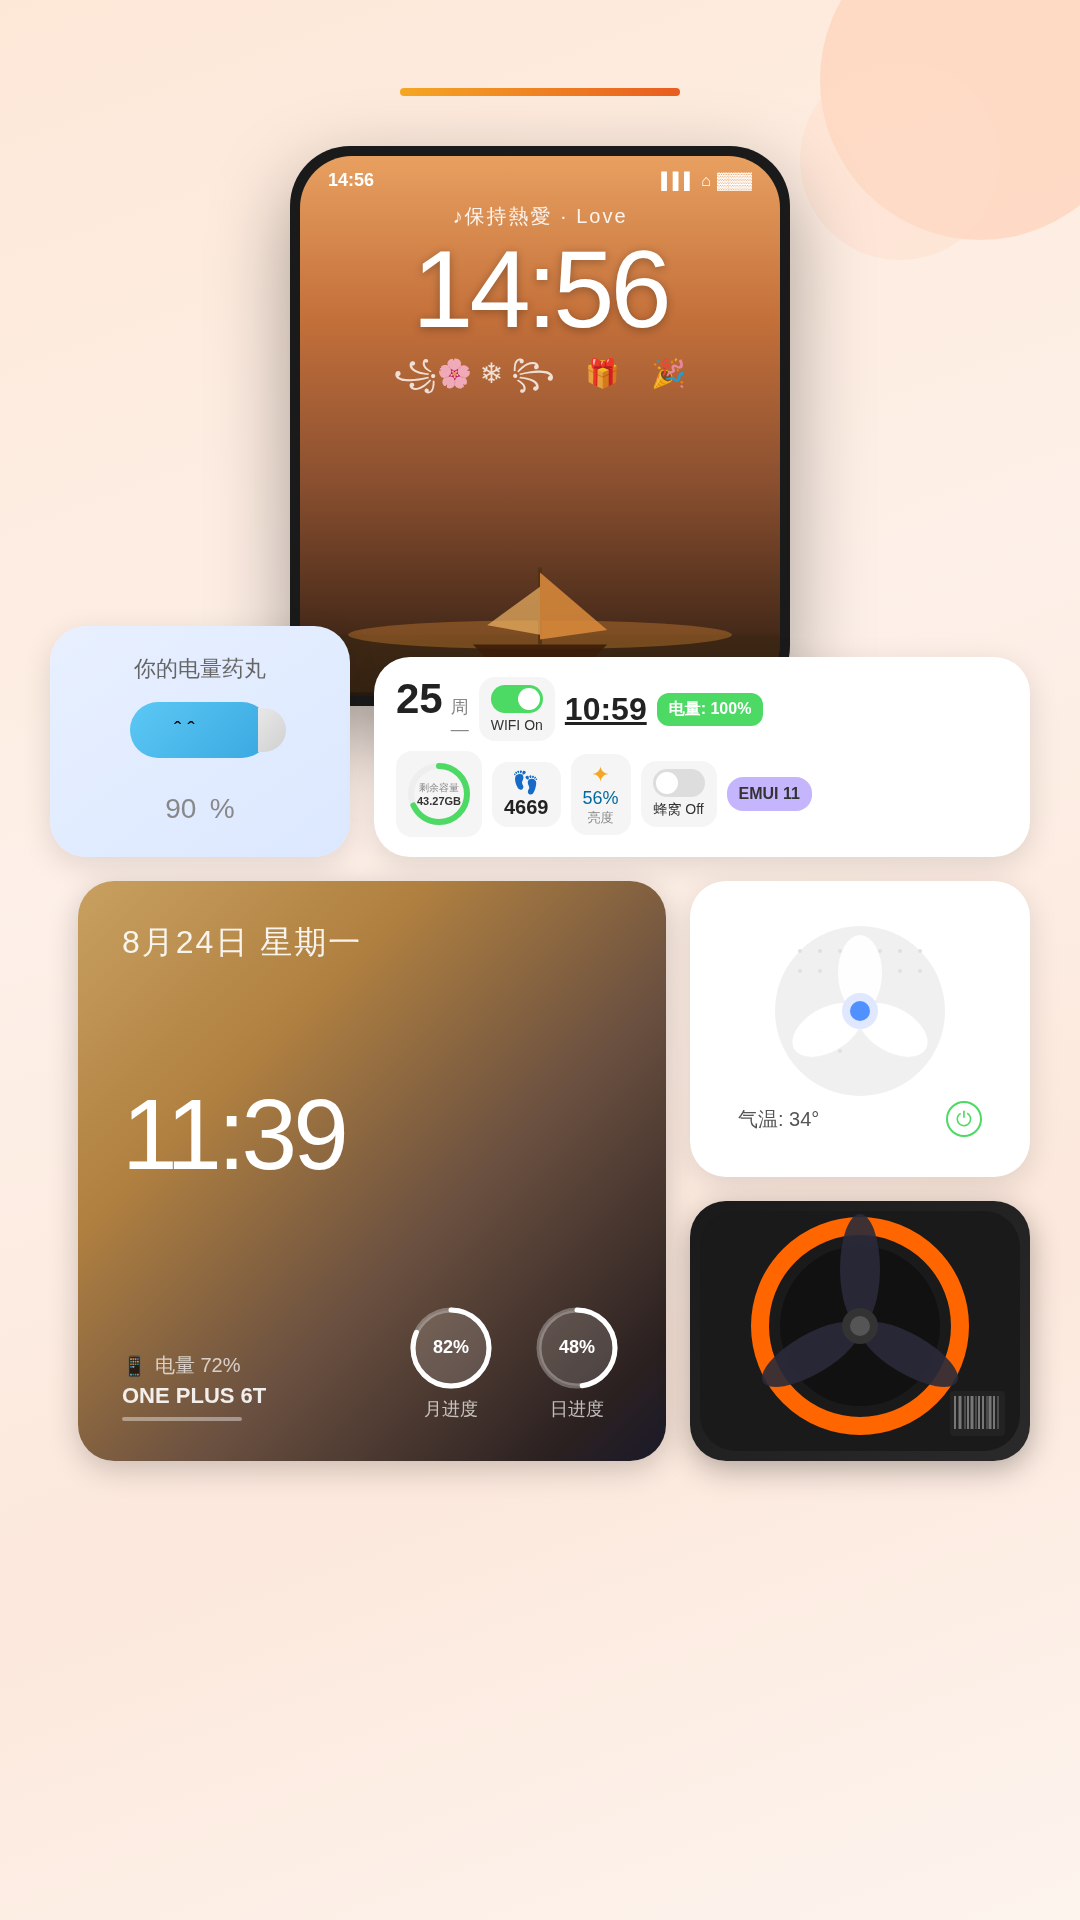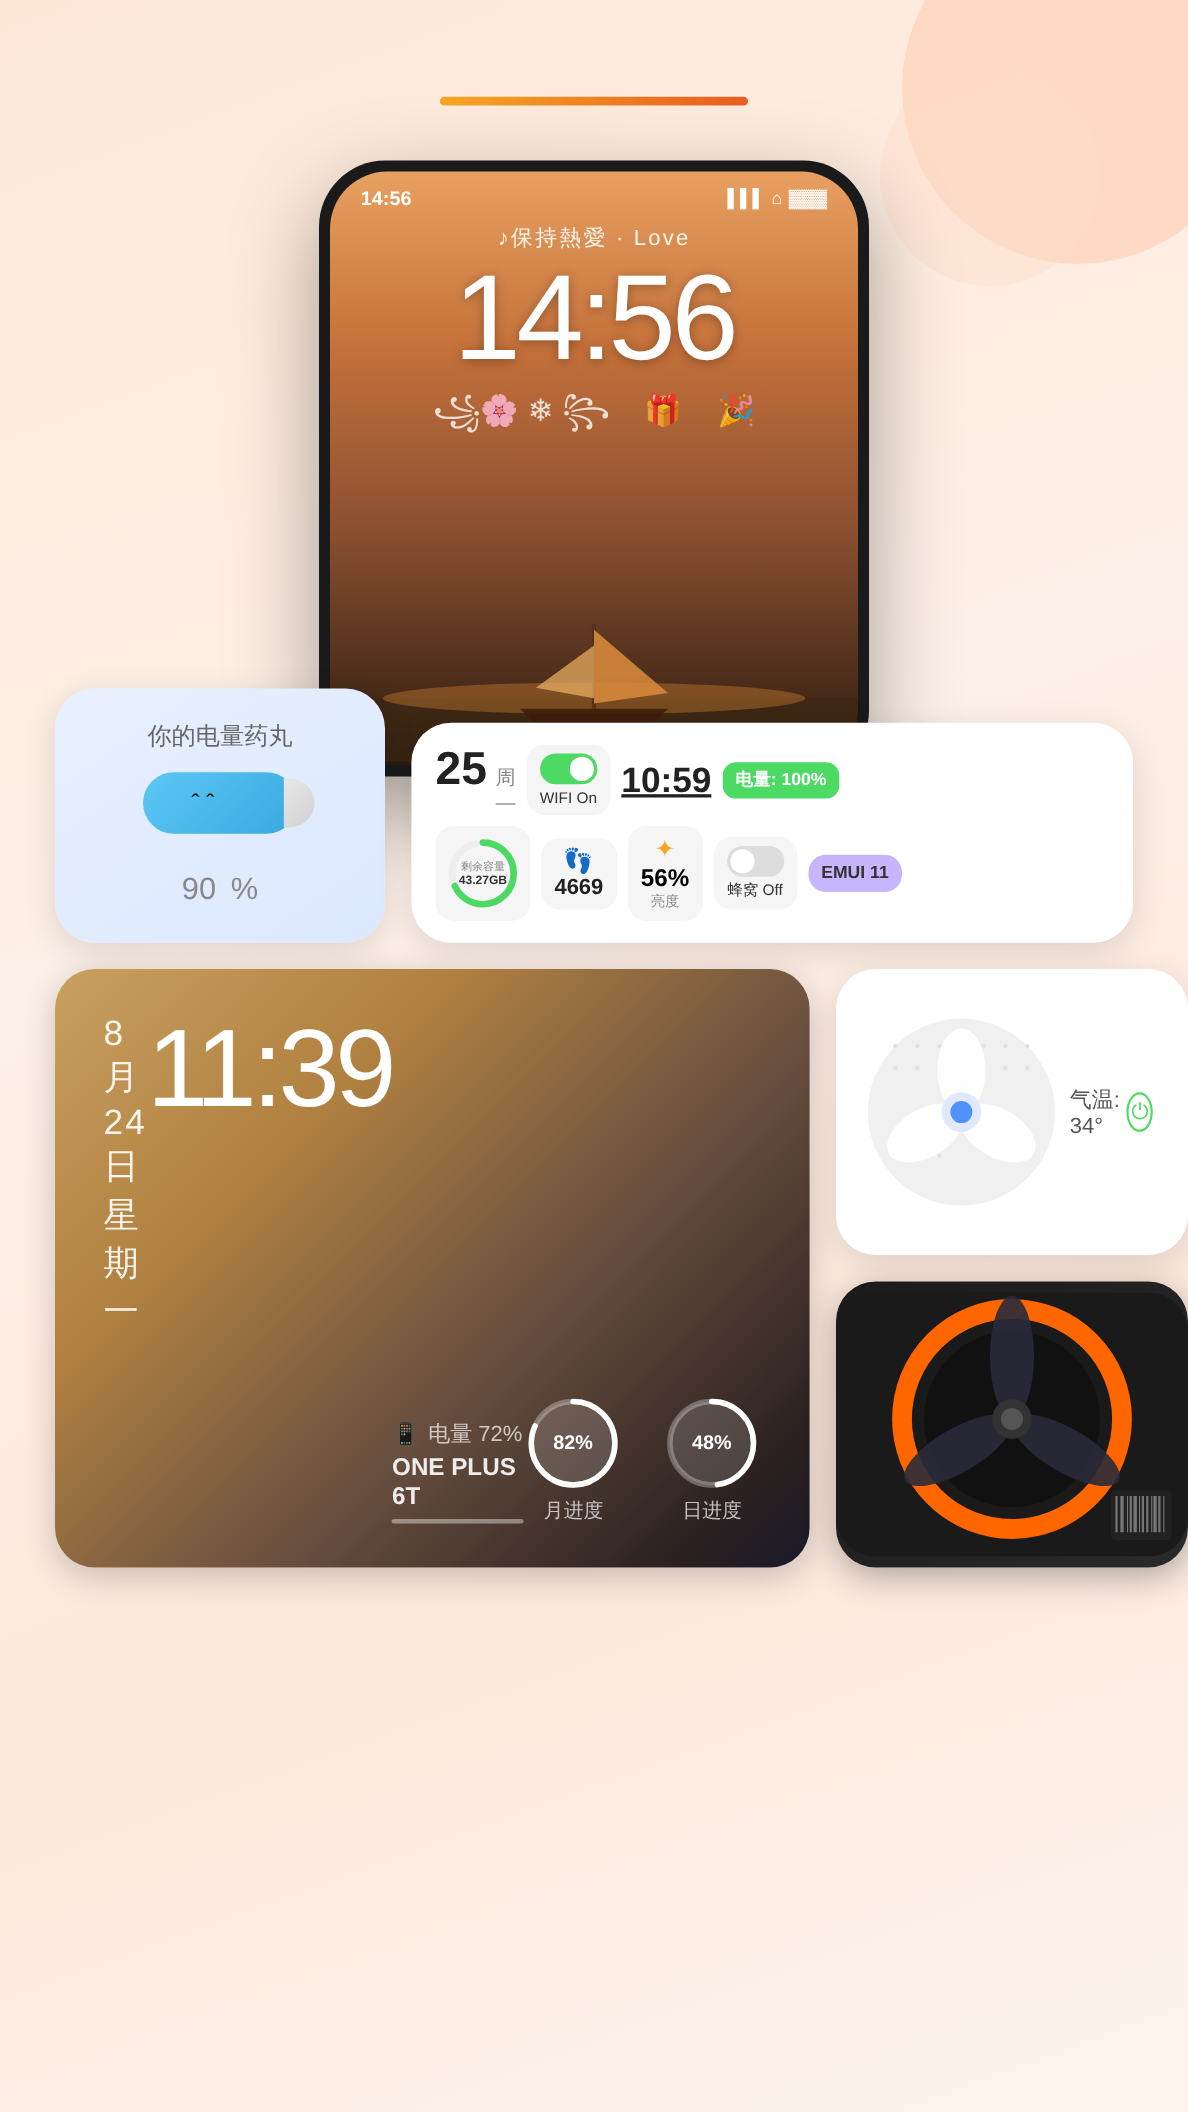--- a/index.html
+++ b/index.html
@@ -386,21 +386,21 @@
 
     .brightness-block {
       display: flex;
       flex-direction: column;
       align-items: center;
       background: #f5f5f5;
       border-radius: 16px;
       padding: 8px 12px;
     }
     .brightness-icon { font-size: 22px; color: #f5a623; }
-    .brightness-val { font-size: 22px; font-weight: 700; color: #000000; }
+    .brightness-val { font-size: 18px; font-weight: 400; color: #0369a1; }
     .brightness-label { font-size: 13px; color: #888; }
 
     .hive-block {
       display: flex;
       flex-direction: column;
       align-items: center;
       background: #f5f5f5;
       border-radius: 16px;
       padding: 8px 12px;
     }
@@ -443,22 +443,23 @@
     
     .clock-widget {
       background: linear-gradient(135deg, #c8a060 0%, #b08040 30%, #6a5040 60%, #2a2020 90%, #1a1a2a 100%);
       border-radius: 36px;
       padding: 40px 44px;
       flex: 1.2;
       color: white;
       box-shadow: 0 8px 30px rgba(0,0,0,0.2);
       min-height: 380px;
       display: flex;
-      flex-direction: row;
+      flex-direction: column;
       justify-content: space-between;
+      margin-left: 28px;
     }
     .clock-date-line {
       font-size: 32px;
       font-weight: 500;
       opacity: 0.9;
       letter-spacing: 2px;
     }
     .clock-time-big {
       font-size: 100px;
       font-weight: 100;
@@ -491,25 +492,25 @@
     .fan-column {
       display: flex;
       flex-direction: column;
       gap: 24px;
       width: 340px;
     }
 
     .fan-widget-white {
       background: white;
       border-radius: 36px;
-      padding: 24px;
+      padding: 40px;
       box-shadow: 0 8px 30px rgba(0,0,0,0.12);
-      height: 260px;
-      display: flex;
-      flex-direction: row;
+      height: 296px;
+      display: flex;
+      flex-direction: column;
       align-items: center;
       justify-content: space-between;
     }
     .fan-blades {
       width: 180px;
       height: 180px;
       position: relative;
     }
     .fan-temp-bar {
       display: flex;

